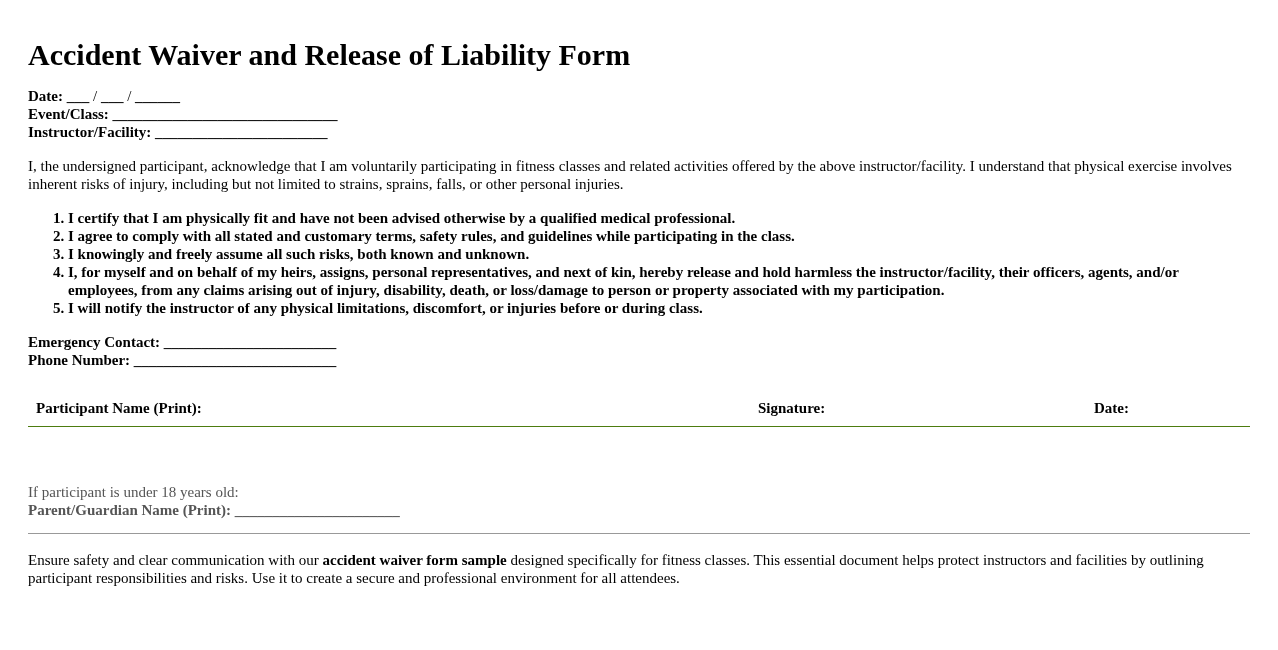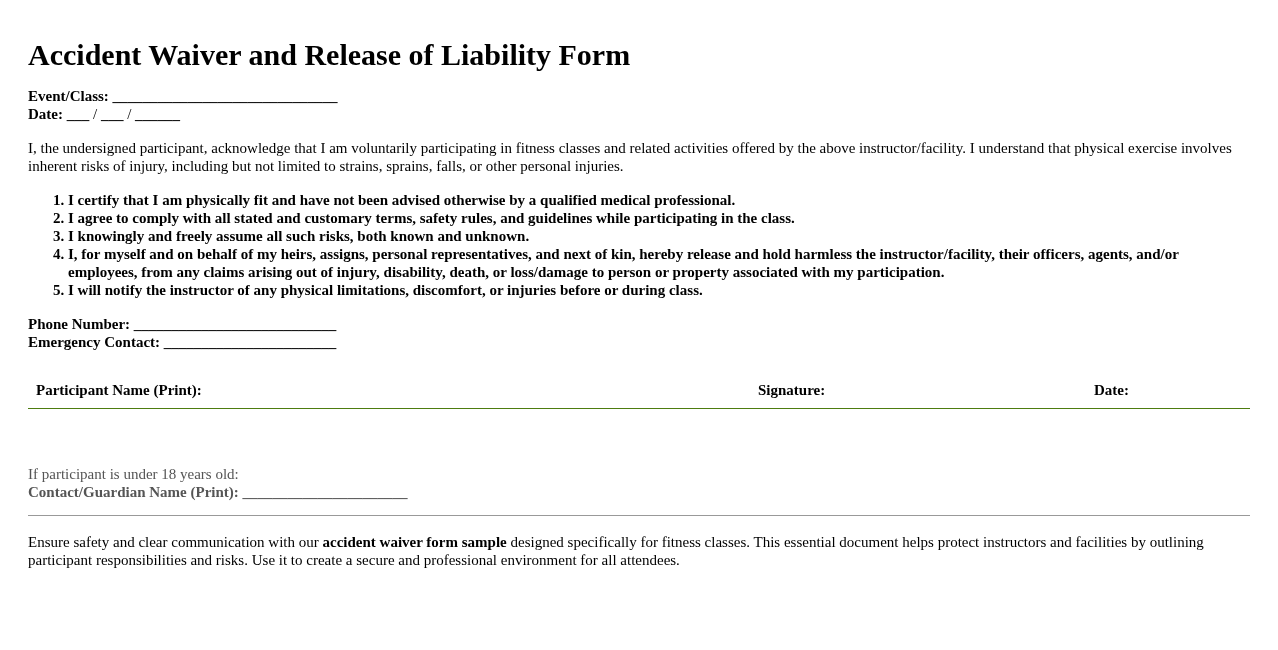--- a/index.html
+++ b/index.html
@@ -37,51 +37,52 @@
     .footer { margin-top: 17px; width: 1222px; }
     .footer b { font-weight: bold; }
   </style>
 </head>
 <body>
 
 <div class="page">
   <h1>Accident Waiver and Release of Liability Form</h1>
 
   <div class="header-fields">
+    <div class="field"><span>Date:</span> <span>___</span> <span class="sep">/</span> <span>___</span> <span class="sep">/</span> <span>______</span></div>
     <div class="field"><span>Event/Class:</span> <span>______________________________</span></div>
-    <div class="field"><span>Date:</span> <span>___</span> <span class="sep">/</span> <span>___</span> <span class="sep">/</span> <span>______</span></div>
+    <div class="field"><span>Instructor/Facility:</span> <span>_______________________</span></div>
   </div>
 
   <p class="para">I, the undersigned participant, acknowledge that I am voluntarily participating in fitness classes and related activities offered by the above instructor/facility. I understand that physical exercise involves inherent risks of injury, including but not limited to strains, sprains, falls, or other personal injuries.</p>
 
   <ol>
     <li>I certify that I am physically fit and have not been advised otherwise by a qualified medical professional.</li>
     <li>I agree to comply with all stated and customary terms, safety rules, and guidelines while participating in the class.</li>
     <li>I knowingly and freely assume all such risks, both known and unknown.</li>
     <li>I, for myself and on behalf of my heirs, assigns, personal representatives, and next of kin, hereby release and hold harmless the instructor/facility, their officers, agents, and/or employees, from any claims arising out of injury, disability, death, or loss/damage to person or property associated with my participation.</li>
     <li>I will notify the instructor of any physical limitations, discomfort, or injuries before or during class.</li>
   </ol>
 
   <div class="contact">
+    <div class="field"><span>Emergency Contact:</span> <span>_______________________</span></div>
     <div class="field"><span>Phone Number:</span> <span>___________________________</span></div>
-    <div class="field"><span>Emergency Contact:</span> <span>_______________________</span></div>
   </div>
 
 
   <table class="sign">
     <thead>
       <tr>
         <th style="width:706px">Participant Name (Print):</th>
         <th style="width:320px">Signature:</th>
         <th>Date:</th>
       </tr>
     </thead>
   </table>
 
   <div class="minor">
     <div>If participant is under 18 years old:</div>
-    <div class="field"><span>Contact/Guardian Name (Print):</span> <span>______________________</span></div>
+    <div class="field"><span>Parent/Guardian Name (Print):</span> <span>______________________</span></div>
   </div>
 
   <hr class="divider">
 
   <p class="footer"><span>Ensure safety and clear communication with our </span><b>accident waiver form sample</b><span> designed specifically for fitness classes. This essential document helps protect instructors and facilities by outlining participant responsibilities and risks. Use it to create a secure and professional environment for all attendees.</span></p>
 </div>
 
 </body></html>

